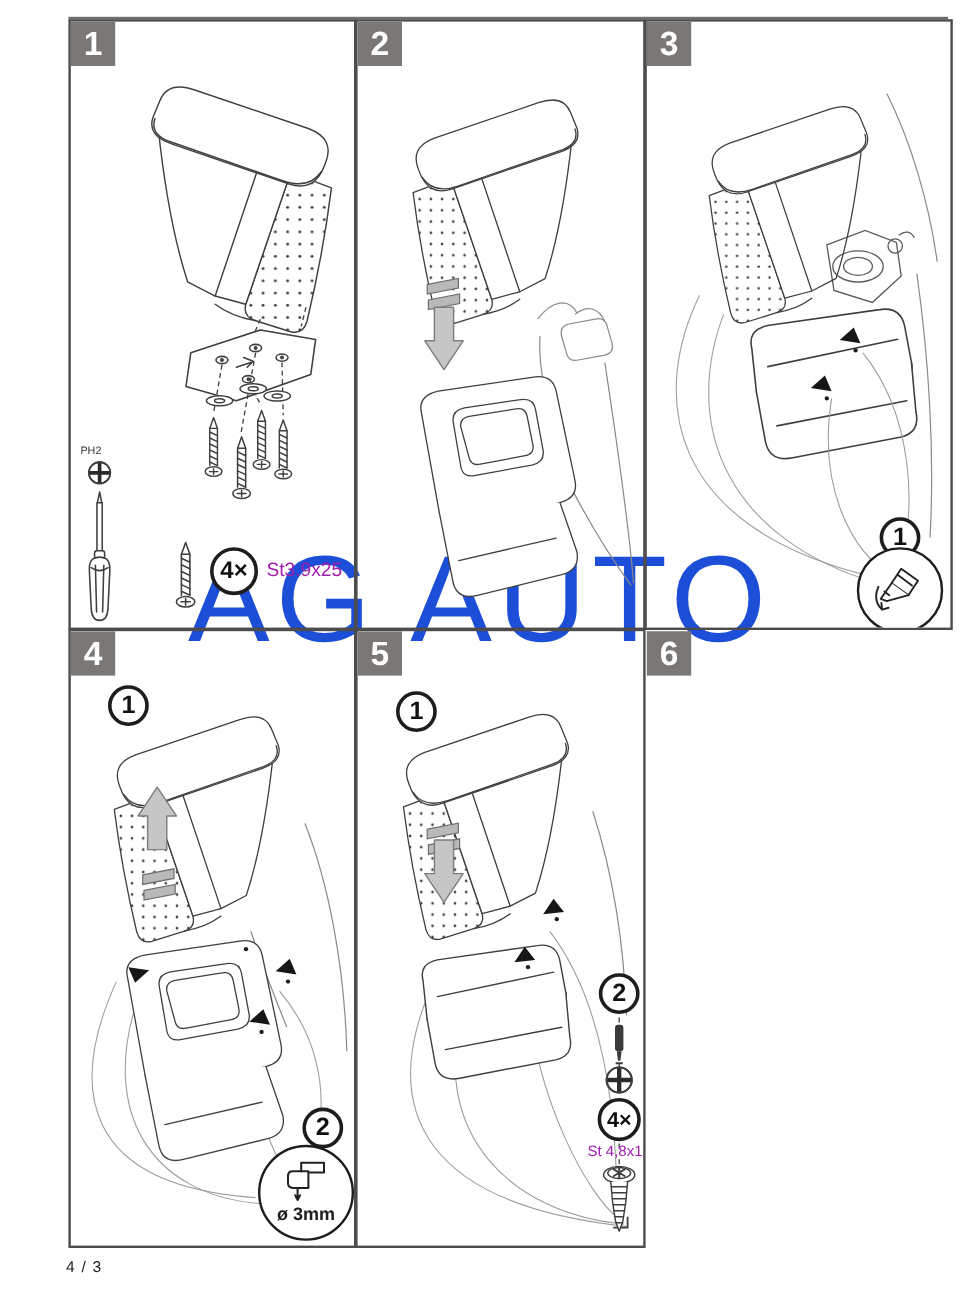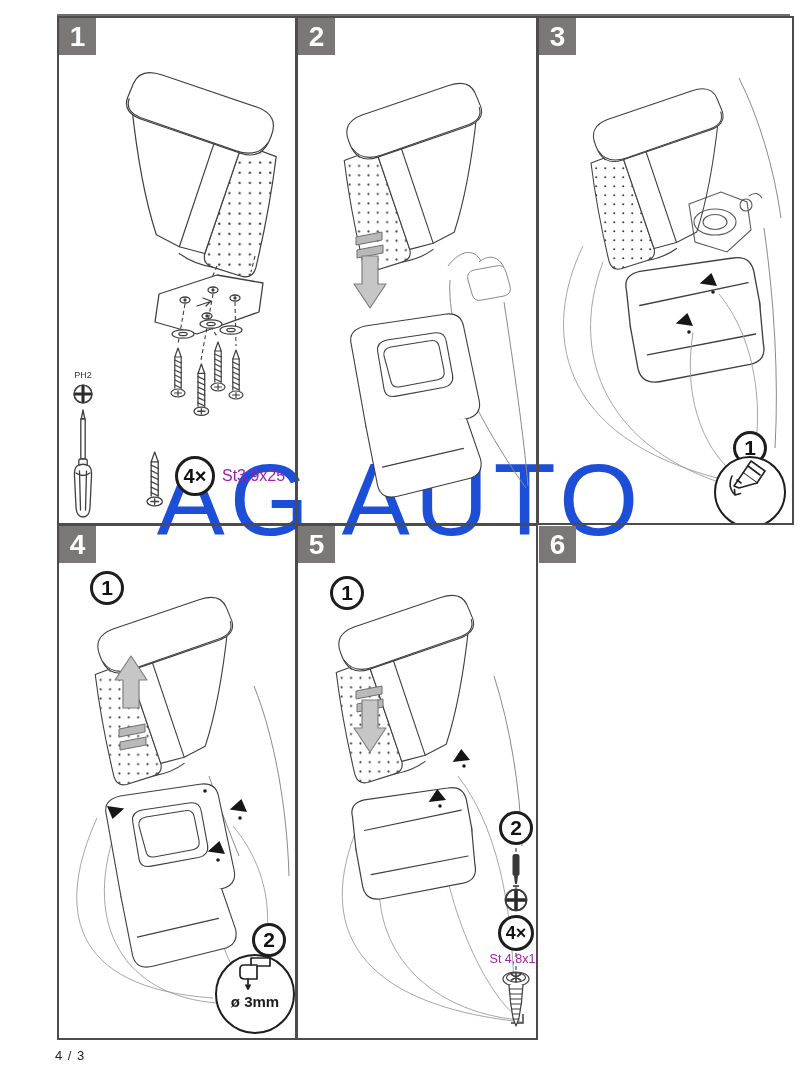--- a/index.html
+++ b/index.html
@@ -15,25 +15,25 @@
          font-size:28px;font-weight:bold;display:flex;align-items:center;justify-content:center;z-index:3;}
   .art{position:absolute;left:0;top:0;width:100%;height:100%;z-index:1;}
   .circle-callout{position:absolute;width:34px;height:34px;box-sizing:border-box;border:3px solid #1d1d1d;
          border-radius:50%;background:#fff;display:flex;align-items:center;justify-content:center;
          font-weight:bold;font-size:21px;color:#111;z-index:2;}
   .qty-circle{position:absolute;width:40px;height:40px;box-sizing:border-box;border:3px solid #1d1d1d;
          border-radius:50%;background:#fff;display:flex;align-items:center;justify-content:center;
          font-weight:bold;font-size:20px;color:#111;z-index:2;}
   .qty-circle.sm{width:36px;height:36px;font-size:18px;}
   .big-circle{position:absolute;box-sizing:border-box;border:2.5px solid #1d1d1d;border-radius:50%;
-         background:#fff;z-index:2;display:flex;flex-direction:column;align-items:center;}
+         background:#fff;z-index:2;display:flex;flex-direction:column;align-items:center;justify-content:center;}
   .spec{position:absolute;font-size:16px;color:#a21caf;z-index:2;white-space:nowrap;}
   .spec.sm{font-size:12.5px;}
   .drill-spec{font-size:15px;font-weight:bold;color:#1d1d1d;margin-top:1px;}
-  .small-label{position:absolute;font-size:9px;color:#333;z-index:2;text-align:center;}
+  .small-label{position:absolute;font-size:9px;color:#333;z-index:2;}
   .footer{position:absolute;left:55px;top:1048px;font-size:13px;color:#222;letter-spacing:1px;z-index:2;}
   .leader{stroke:#9c9c9c;stroke-width:0.9;fill:none;}
   .thin{stroke:#8a8a8a;stroke-width:1;fill:none;}
   .thin2{stroke:#5a5a5a;stroke-width:1.1;fill:none;}
   .dash{stroke:#3f3f3f;stroke-width:1.1;fill:none;stroke-dasharray:4 3;}
   .dot{fill:#1d1d1d;stroke:none;}
 </style>
 </head>
 <body>
 

